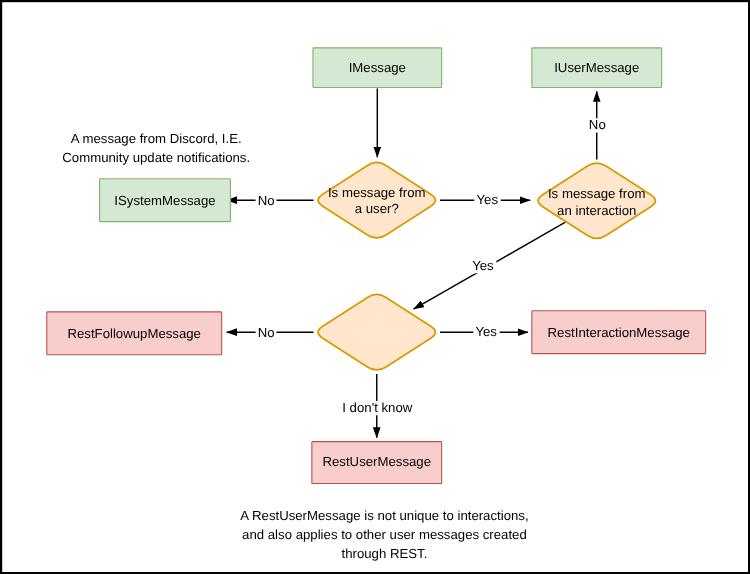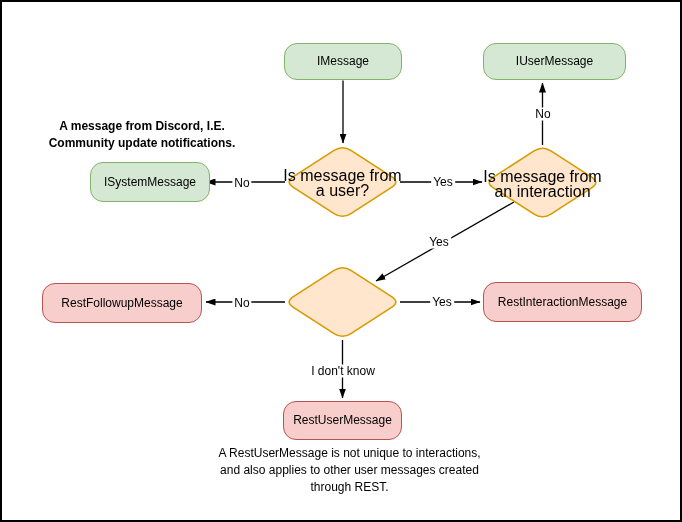--- a/index.html
+++ b/index.html
@@ -5,28 +5,28 @@
   html,body{margin:0;padding:0;background:#fff;}
   .canvas{
     position:relative;width:682px;height:522px;box-sizing:border-box;
     background:var(--background,#fff);border:2px solid var(--canvas-border,#000);
     font-family:"Liberation Sans",sans-serif;color:var(--text,#000);overflow:hidden;
   }
   .edges-svg{position:absolute;left:0;top:0;width:682px;height:522px;}
   .edge-line{stroke:var(--edge,#000);stroke-width:1.3;}
   .node{
     position:absolute;display:flex;align-items:center;justify-content:center;
-    text-align:left;font-size:12px;line-height:15px;border-radius:13px;
+    text-align:left;font-size:12px;line-height:15px;border-radius:1px;
     border:1.5px solid;box-sizing:border-box;white-space:pre-line;
   }
   .green{background:var(--green-fill,#d5e8d4);border-color:var(--green-stroke,#82b366);}
   .red{background:var(--red-fill,#f8cecc);border-color:var(--red-stroke,#b85450);}
   .diamond-label{
     position:absolute;transform:translate(-50%,-50%);text-align:center;
-    font-size:16px;line-height:15px;white-space:pre-line;width:120px;pointer-events:none;
+    font-size:12px;line-height:15px;white-space:pre-line;width:120px;pointer-events:none;
   }
   .edge-label{
     position:absolute;transform:translate(-50%,-50%);
     background:var(--background,#fff);padding:0 2px;font-size:12px;line-height:13px;
   }
   .note{
     position:absolute;text-align:center;font-size:12px;line-height:17px;white-space:pre-line;
   }
 </style>
 </head>
@@ -51,38 +51,38 @@
     <line class="edge-line" x1="283" y1="300" x2="204" y2="300" marker-end="url(#arrow)"></line>
     <line class="edge-line" x1="398" y1="300" x2="478" y2="300" marker-end="url(#arrow)"></line>
     <line class="edge-line" x1="340.5" y1="338" x2="340.5" y2="396" marker-end="url(#arrow)"></line>
 
     <use href="#diamond" fill="#ffe6cc" stroke="#d79b00"></use>
     <use href="#diamond" transform="translate(200,0.5)" fill="#ffe6cc" stroke="#d79b00"></use>
     <use href="#diamond" transform="translate(0,120)" fill="#ffe6cc" stroke="#d79b00"></use>
   </svg>
 
   <div class="node green" style="left:282px;top:41px;width:118px;height:37px;">IMessage</div>
-  <div class="node green" style="left:481px;top:41px;width:143px;height:37px;">IUserMessage</div>
+  <div class="node green" style="left:481px;top:41px;width:119px;height:37px;">IUserMessage</div>
   <div class="node green" style="left:88px;top:160px;width:120px;height:40px;">ISystemMessage</div>
   <div class="node red" style="left:40px;top:281px;width:160px;height:40px;">RestFollowupMessage</div>
   <div class="node red" style="left:281px;top:399px;width:119px;height:39px;">RestUserMessage</div>
   <div class="node red" style="left:481px;top:280px;width:159px;height:40px;">RestInteractionMessage</div>
 
   <div class="diamond-label" style="left:340.5px;top:181px;">Is message from
 a user?</div>
   <div class="diamond-label" style="left:540.5px;top:181.5px;">Is message from
 an interaction</div>
 
   <div class="edge-label" style="left:240px;top:181px;">No</div>
   <div class="edge-label" style="left:441px;top:180px;">Yes</div>
   <div class="edge-label" style="left:541px;top:112px;">No</div>
   <div class="edge-label" style="left:437px;top:240px;">Yes</div>
   <div class="edge-label" style="left:240px;top:301px;">No</div>
   <div class="edge-label" style="left:440px;top:300px;">Yes</div>
   <div class="edge-label" style="left:341px;top:369px;text-align:center;">I don't know</div>
 
-  <div class="note" style="left:35px;top:116px;width:210px;font-weight:bold;">A message from Discord, I.E.
+  <div class="note" style="left:35px;top:116px;width:210px;">A message from Discord, I.E.
 Community update notifications.</div>
-  <div class="note" style="left:175px;top:443px;width:345px;">A RestUserMessage is not unique to interactions,
+  <div class="note" style="left:175px;top:459px;width:345px;">A RestUserMessage is not unique to interactions,
 and also applies to other user messages created
 through REST.</div>
 
 </div>
 
 </body></html>

